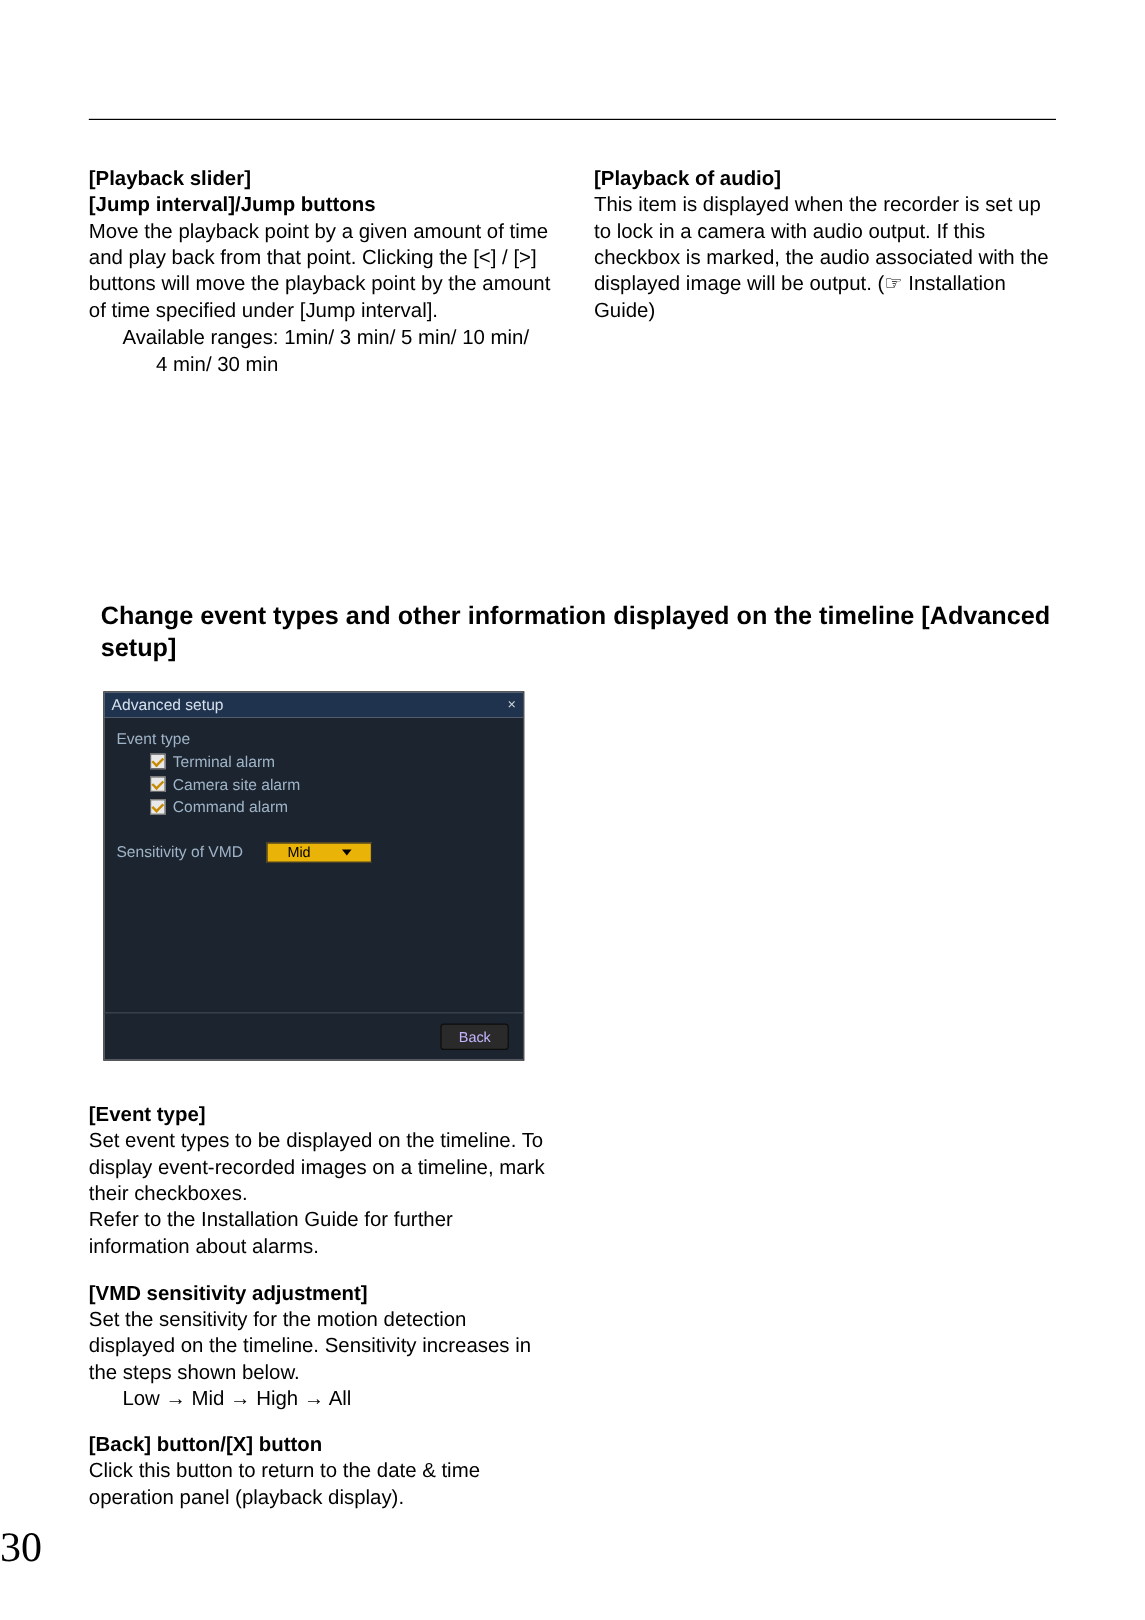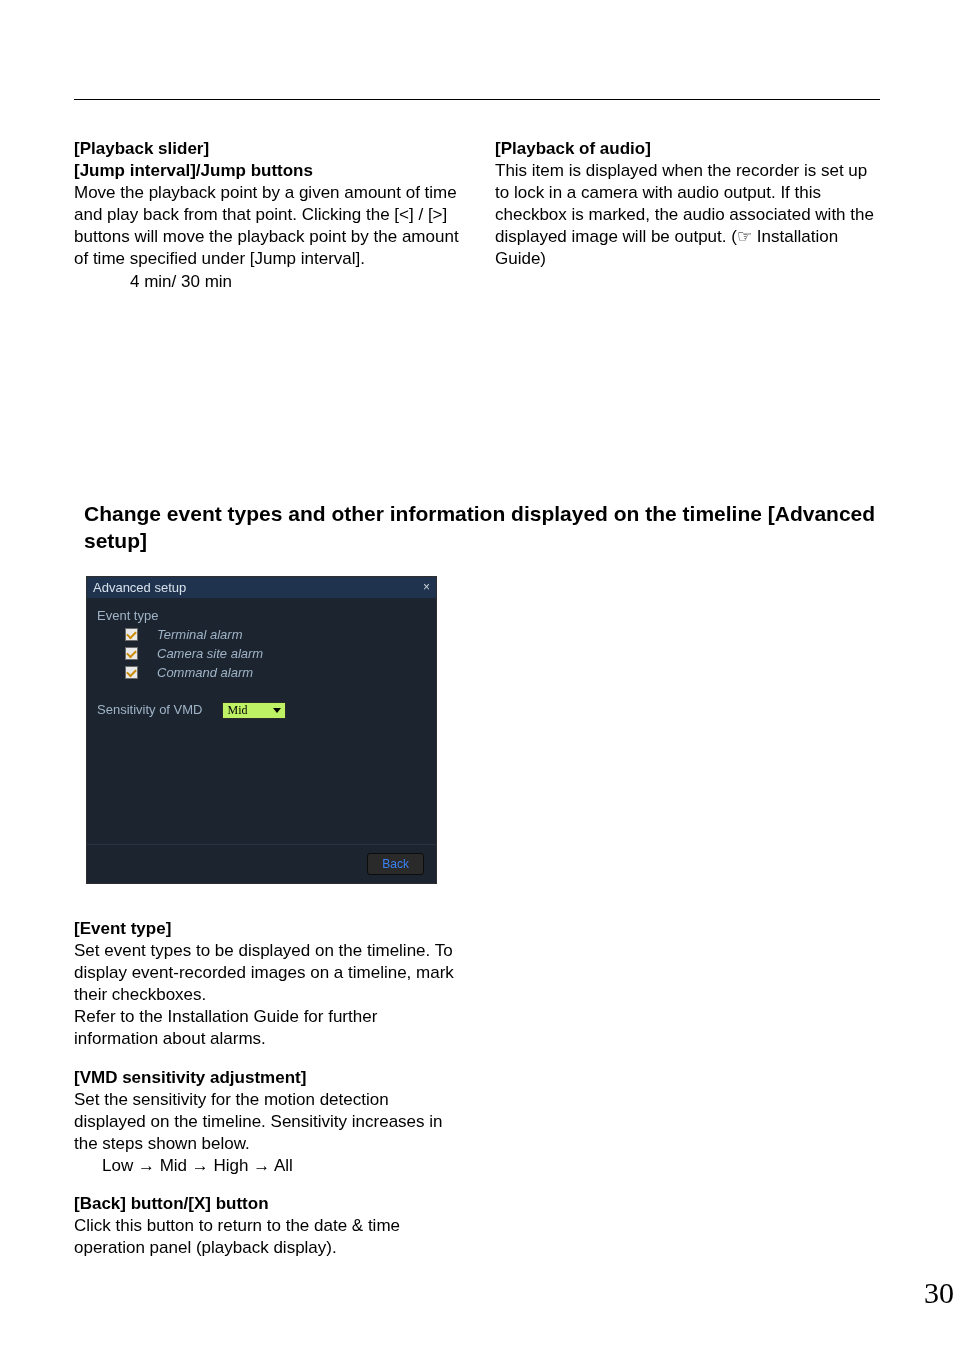--- a/index.html
+++ b/index.html
@@ -70,22 +70,21 @@
     height: 222px;
     position: relative;
   }
   .evlabel { color: #9fb4c6; margin-bottom: 4px; }
   .evitem {
     padding-left: 28px;
     color: #9fb4c6;
     margin: 4px 0;
     display: flex;
     align-items: center;
-    gap: 19px;
-    font-style: italic;
+    gap: 6px;
   }
   .cb {
     width: 11px; height: 11px;
     background: #e9e9e9;
     border: 1px solid #6b6b6b;
     position: relative;
     flex: 0 0 auto;
   }
   .cb::after {
     content: "";
@@ -97,81 +96,81 @@
     transform: rotate(-45deg);
   }
   .sens-row {
     margin-top: 22px;
     display: flex;
     align-items: flex-start;
     gap: 20px;
     color: #9fb4c6;
   }
   .dd {
-    background: #bef264;
+    background: #eab308;
     color: #000;
     font-size: 12px;
-    padding: 0 4px;
+    padding: 0 16px;
     width: 54px;
     height: 15px;
     line-height: 15px;
     border: 1px solid #2a2a2a;
     display: flex;
     justify-content: space-between;
     align-items: center;
-    font-family: Liberation Serif, serif;
   }
   .dd .tri {
     width: 0; height: 0;
     border-left: 4px solid transparent;
     border-right: 4px solid transparent;
     border-top: 5px solid #000;
   }
   .dlg-foot {
     background: #1c2430;
     border-top: 1px solid #2b3340;
     padding: 8px 12px;
     display: flex;
     justify-content: flex-end;
   }
   .btn-back {
     background: #2a2a2a;
-    color: #3b82f6;
+    color: #c4b5fd;
     font-size: 12px;
     padding: 3px 14px;
     border: 1px solid #0d0d0d;
     border-radius: 3px;
   }
   
   .lower {
     position: absolute;
     left: 74px;
     width: 390px;
     top: 918px;
   }
   .pagenum {
     position: absolute;
     bottom: 40px;
     left: 0; right: 0;
-    text-align: right;
-    font-size: 30px;
+    text-align: left;
+    font-size: 35px;
     font-family: "Times New Roman", Times, serif;
   }
 </style>
 </head>
 <body>
 
 <div class="hr"></div>
 
 <div class="cols">
   <div class="col">
     <p class="tight"><span class="bold">[Playback slider]</span></p>
 
     <p class="tight"><span class="bold">[Jump interval]/Jump buttons</span></p>
     <p class="tight">Move the playback point by a given amount of time and play back from that point. Clicking the [&lt;] / [&gt;] buttons will move the playback point by the amount of time specified under [Jump interval].</p>
+    <p class="tight indent1">Available ranges: 1min/ 3 min/ 5 min/ 10 min/</p>
     <p class="indent2">4 min/ 30 min</p>
   </div>
 
   <div class="col">
     <p class="tight"><span class="bold">[Playback of audio]</span></p>
     <p>This item is displayed when the recorder is set up to lock in a camera with audio output. If this checkbox is marked, the audio associated with the displayed image will be output. (☞ Installation Guide)</p>
   </div>
 </div>
 
 <h2 class="section">Change event types and other information displayed on the timeline [Advanced setup]</h2>

